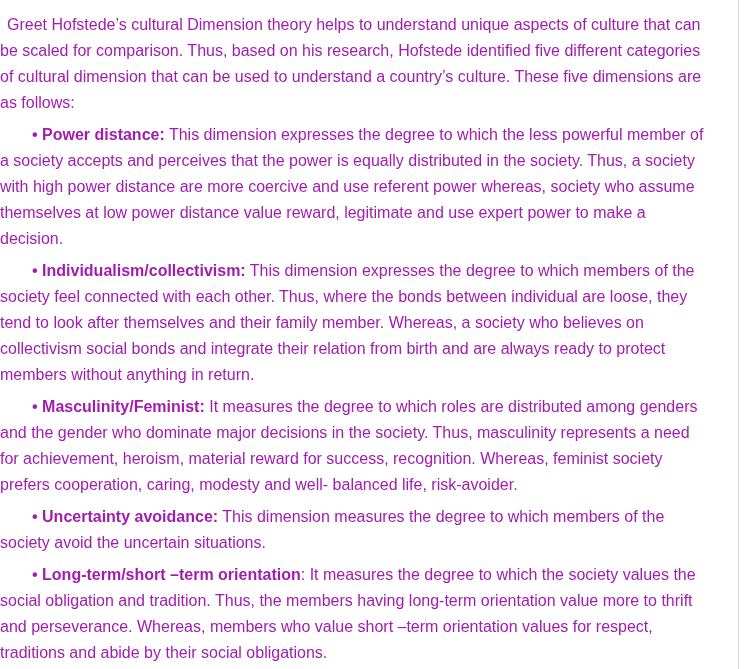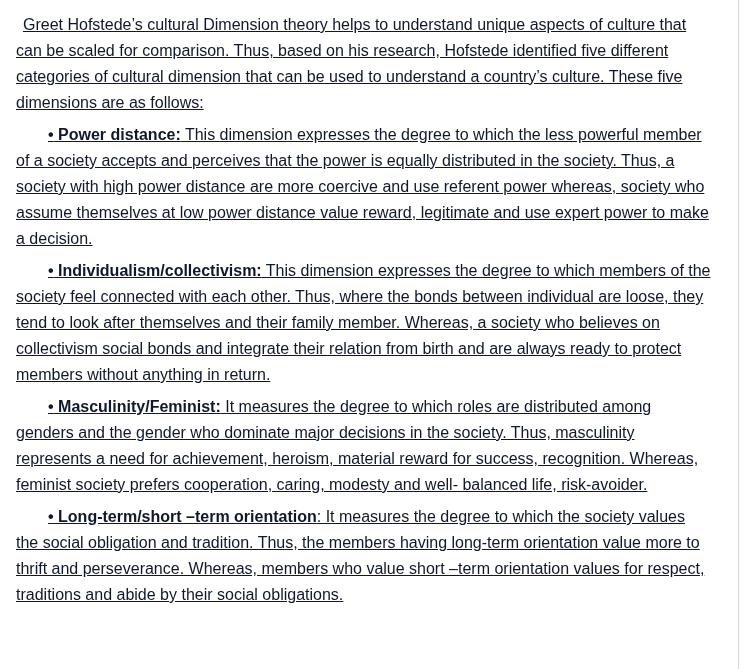--- a/index.html
+++ b/index.html
@@ -19,26 +19,25 @@
     position: absolute;
     top: 0;
     left: 738px;
     width: 1px;
     height: 669px;
     background: #d9d9d9;
   }
   .content {
     box-sizing: border-box;
     width: 739px;
-    padding: 12px 28px 0 16px;
-    color: #0f172a;
+    padding: 12px 28px 0 0;
+    color: #a21caf;
     font-size: 16px;
     line-height: 26px;
     text-align: left;
-    text-decoration: underline;
   }
   .para {
     margin: 0 0 6px 0;
     text-indent: 7px;
   }
   .para:last-child {
     margin-bottom: 0;
   }
   .term {
     font-weight: bold;
@@ -54,17 +53,18 @@
   <div class="content">
 
     <p class="para"><span>Greet Hofstede’s cultural Dimension theory helps to understand unique aspects of culture that can be scaled for comparison. Thus, based on his research, Hofstede identified five different categories of cultural dimension that can be used to understand a country’s culture. These five dimensions are as follows:</span></p>
 
     <p class="para"><span class="term"><span>•</span> <span>Power distance:</span></span><span> This dimension expresses the degree to which the less powerful member of a society accepts and perceives that the power is equally distributed in the society. Thus, a society with high power distance are more coercive and use referent power whereas, society who assume themselves at low power distance value reward, legitimate and use expert power to make a decision.</span></p>
 
     <p class="para"><span class="term"><span>•</span> <span>Individualism/collectivism:</span></span><span> This dimension expresses the degree to which members of the society feel connected with each other. Thus, where the bonds between individual are loose, they tend to look after themselves and their family member. Whereas, a society who believes on collectivism social bonds and integrate their relation from birth and are always ready to protect members without anything in return.</span></p>
 
     <p class="para"><span class="term"><span>•</span> <span>Masculinity/Feminist:</span></span><span> It measures the degree to which roles are distributed among genders and the gender who dominate major decisions in the society. Thus, masculinity represents a need for achievement, heroism, material reward for success, recognition. Whereas, feminist society prefers cooperation, caring, modesty and well- balanced life, risk-avoider.</span></p>
 
+    <p class="para"><span class="term"><span>•</span> <span>Uncertainty avoidance:</span></span><span> This dimension measures the degree to which members of the society avoid the uncertain situations.</span></p>
 
     <p class="para"><span class="term"><span>•</span> <span>Long-term/short –term orientation</span></span><span>: It measures the degree to which the society values the social obligation and tradition. Thus, the members having long-term orientation value more to thrift and perseverance. Whereas, members who value short –term orientation values for respect, traditions and abide by their social obligations.</span></p>
 
   </div>
 </div>
 
 </body></html>

